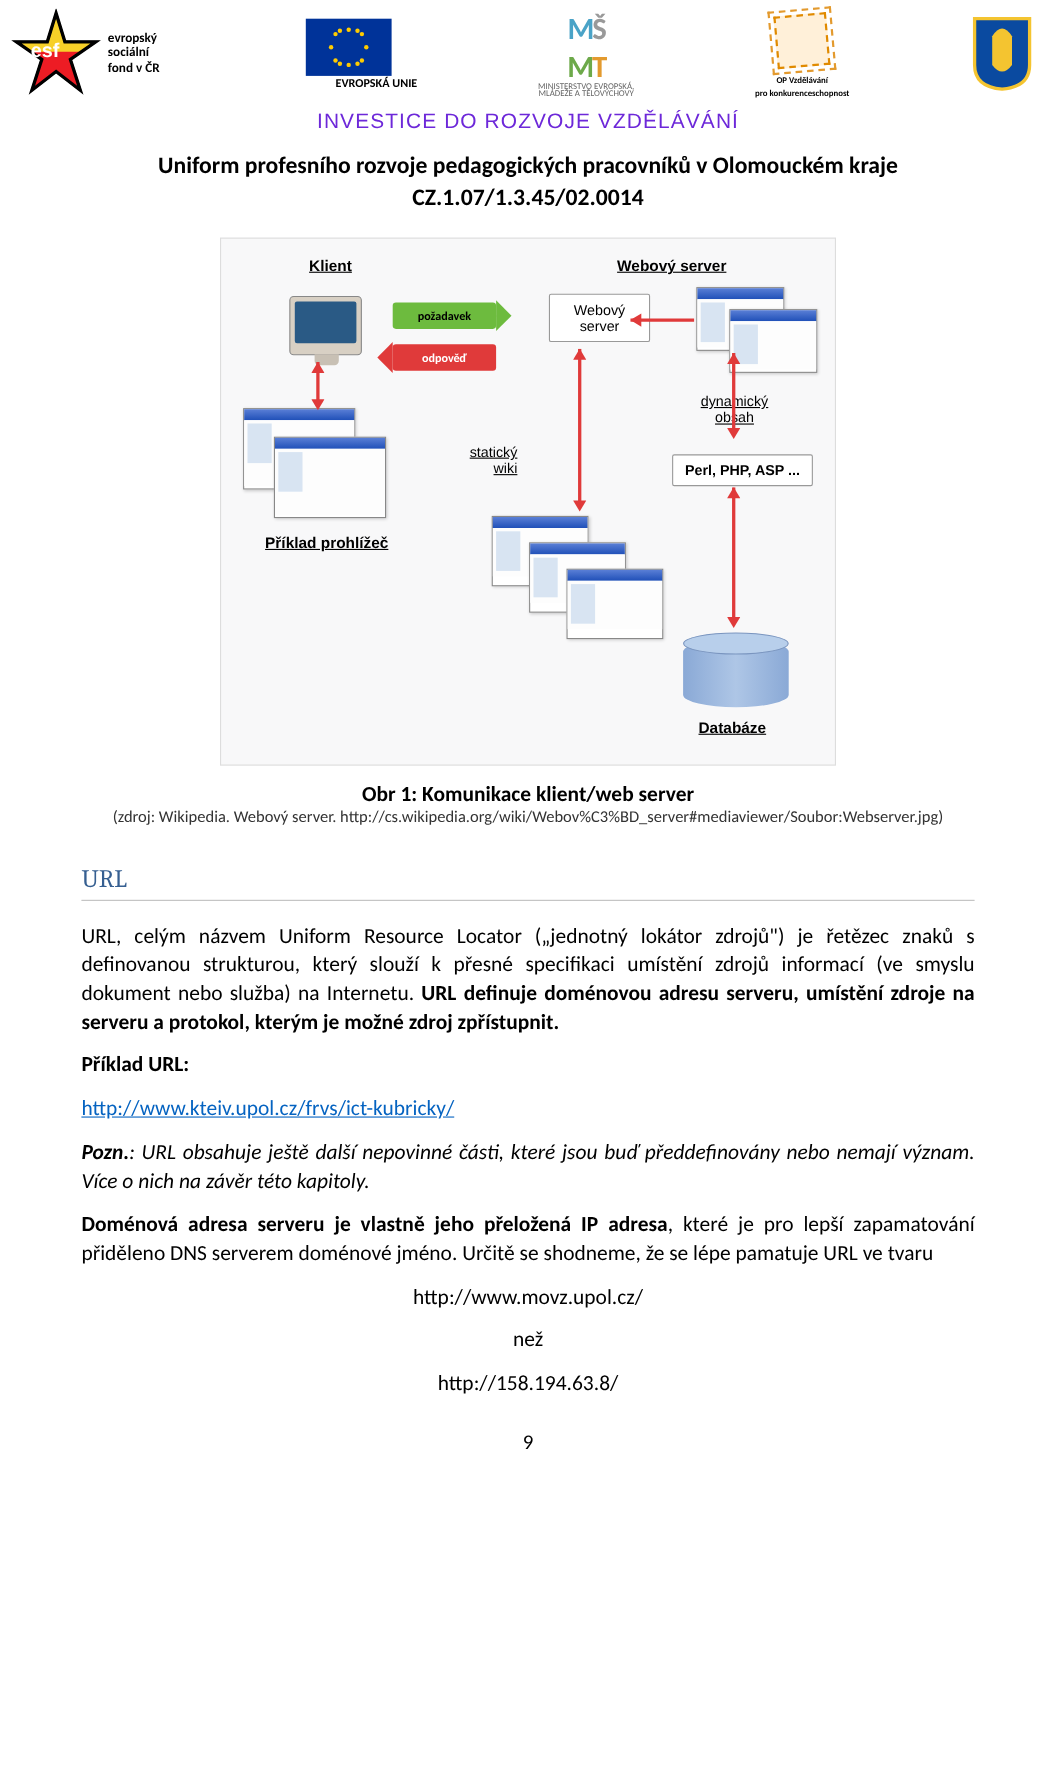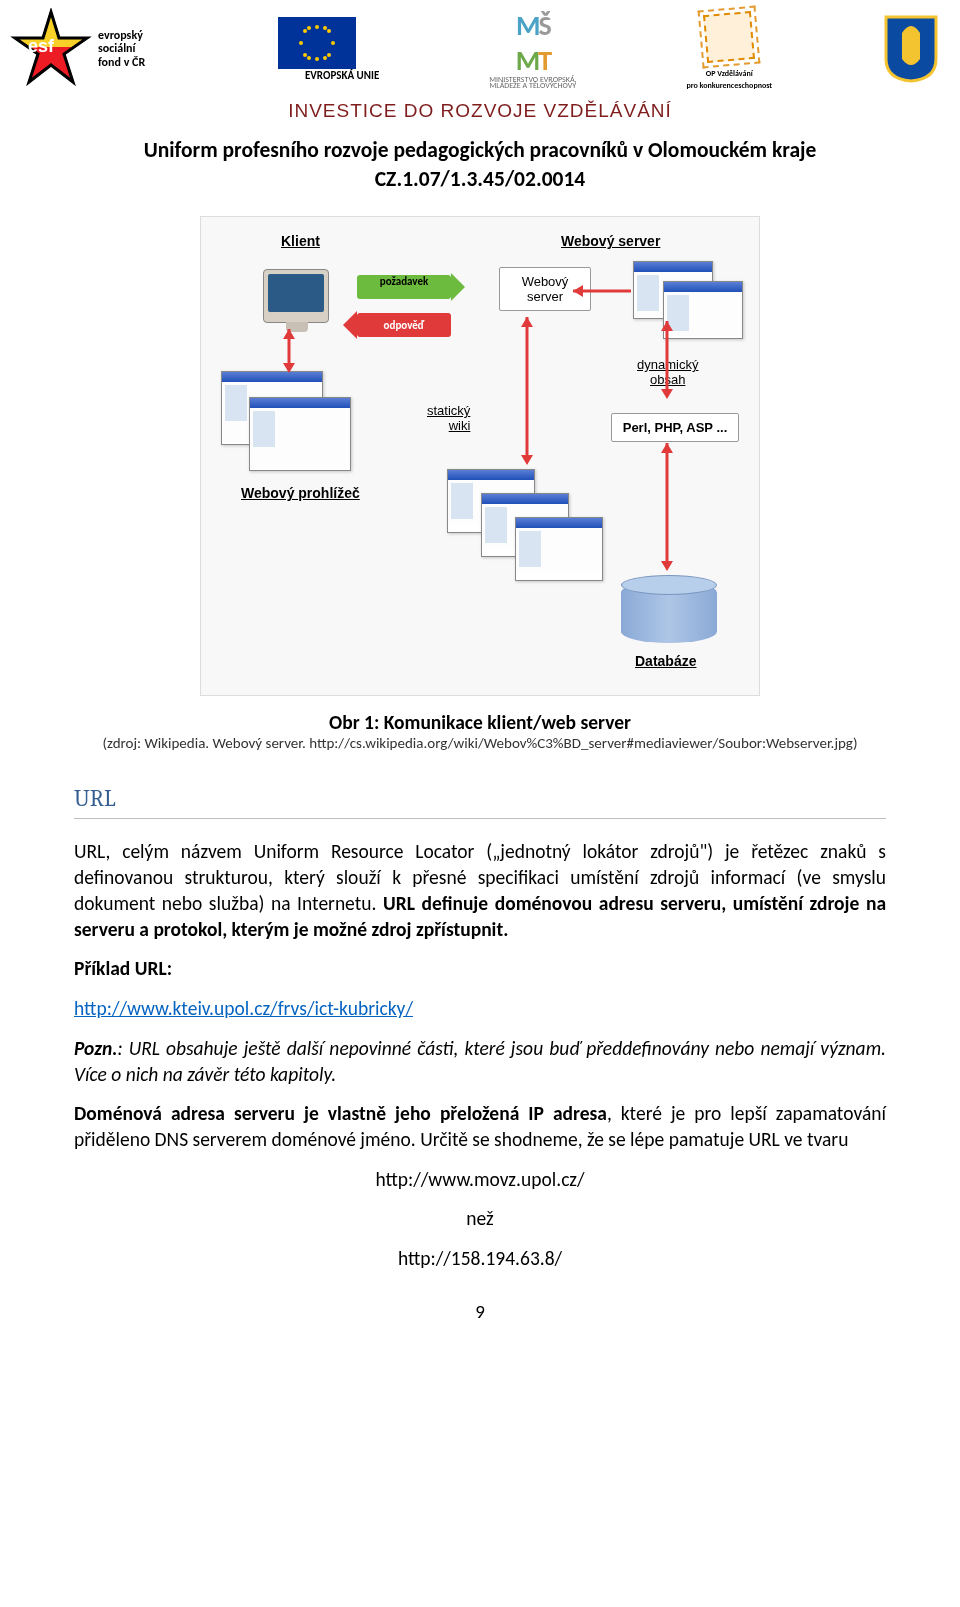--- a/index.html
+++ b/index.html
@@ -95,21 +95,21 @@
     margin-top: 2px;
   }
   .shield-logo {
     width: 58px;
     height: 68px;
     position: relative;
   }
   .investice {
     text-align: center;
     font-size: 19px;
-    color: #7f1d1d;
+    color: #6d28d9;
     letter-spacing: 1px;
     font-family: Arial, sans-serif;
     margin: 6px 0 14px 0;
   }
   .project-title {
     text-align: center;
     font-weight: bold;
     font-size: 21.5px;
     color: #000;
     margin: 0 70px;
@@ -140,20 +140,21 @@
     padding: 6px 8px;
     border-radius: 2px;
     font-family: Arial, sans-serif;
   }
   .diag-arrow-green {
     position: absolute;
     background: #6dbb3e;
     height: 24px;
     border-radius: 3px;
     display: flex;
+    align-items: center;
     justify-content: center;
     color: #000;
     font-size: 11px;
     font-weight: bold;
   }
   .diag-arrow-green::after {
     content: '';
     position: absolute;
     right: -14px;
     top: -2px;
@@ -431,21 +432,21 @@
     </svg>
 
     <div class="mini-window" style="left:20px; top:154px; width:100px; height:72px;">
         <div class="titlebar"></div>
         <div class="body" style="height:60px;"></div>
       </div>
     <div class="mini-window" style="left:48px; top:180px; width:100px; height:72px;">
         <div class="titlebar"></div>
         <div class="body" style="height:60px;"></div>
       </div>
-    <div class="diag-label" style="left:40px; top:268px;">Webový prohlížeč</div>
+    <div class="diag-label" style="left:40px; top:268px;">Příklad prohlížeč</div>
 
     <svg style="position:absolute; left:82px; top:112px; width:12px; height:46px;">
       <line x1="6" y1="0" x2="6" y2="36" stroke="#e03a3a" stroke-width="3"></line>
       <polygon points="6,0 0,10 12,10" fill="#e03a3a"></polygon>
       <polygon points="6,44 0,34 12,34" fill="#e03a3a"></polygon>
     </svg>
 
     <div class="mini-window" style="left:246px; top:252px; width:86px; height:62px;">
         <div class="titlebar"></div>
         <div class="body"></div>

